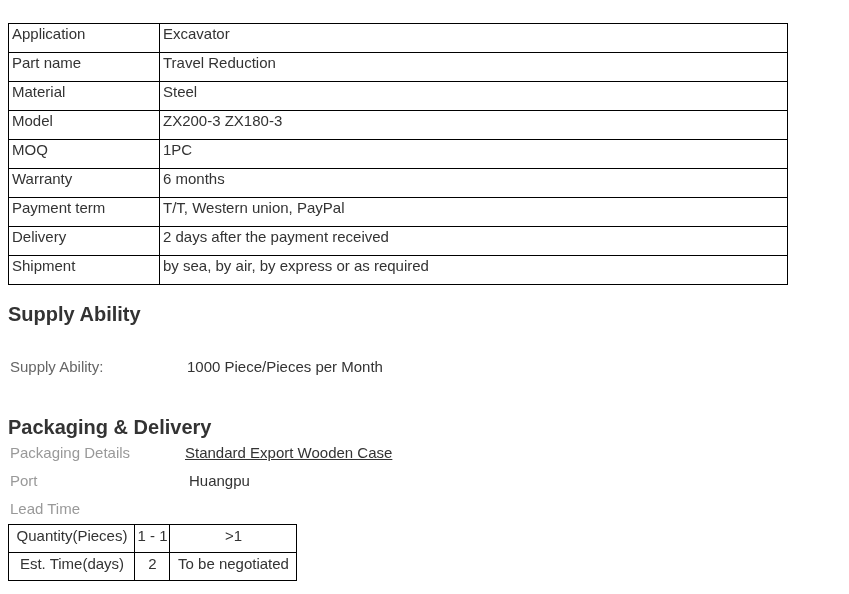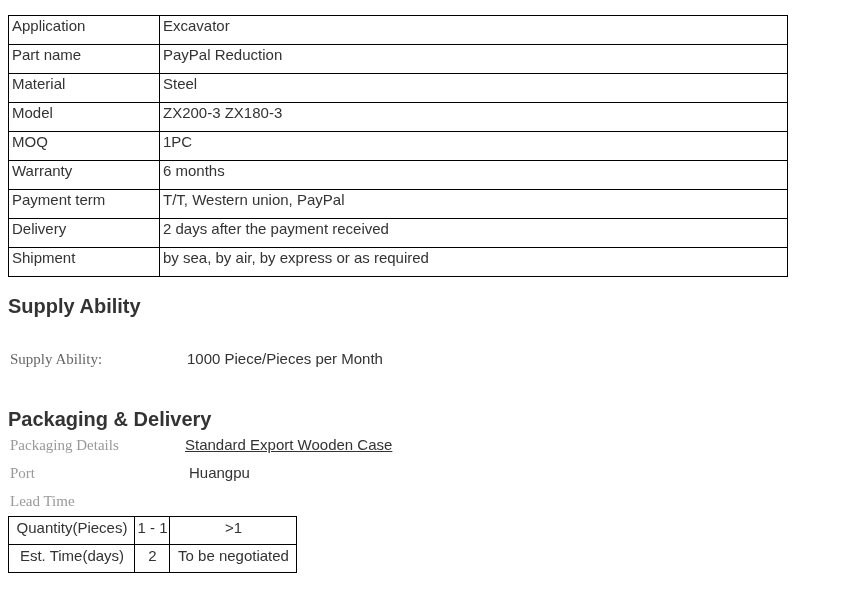--- a/index.html
+++ b/index.html
@@ -11,41 +11,41 @@
   }
   *{box-sizing:border-box;}
   html,body{margin:0;padding:0;}
   body{
     width:849px;height:594px;
     background:var(--page-bg);
     font-family:"Liberation Sans","DejaVu Sans",sans-serif;
     font-size:15px;color:var(--text-dark);
     position:relative;overflow:hidden;
   }
-  .page{position:absolute;inset:0;}
+  .page{position:absolute;inset:0;margin-top:8px;}
 
   table.spec-table{
     position:absolute;left:8px;top:15px;width:780px;
     border-collapse:collapse;table-layout:fixed;
   }
   table.spec-table td{
     border:1px solid var(--border-black);
     height:29px;vertical-align:top;
     padding:2px 2px 0 3px;line-height:1.1;
     white-space:nowrap;overflow:hidden;
   }
   table.spec-table td.col-label{width:151px;}
 
   .section-heading{
     position:absolute;left:8px;margin:0;
     font-size:20px;font-weight:bold;color:var(--text-dark);
     line-height:1.1;white-space:nowrap;
   }
   .kv-label{
-    position:absolute;left:10px;line-height:1.1;white-space:nowrap;font-family:Liberation Serif, serif;
+    position:absolute;left:10px;line-height:1.1;white-space:nowrap;
   }
   .kv-value{
     position:absolute;line-height:1.1;white-space:nowrap;color:var(--text-dark);
   }
   .lbl-mid{color:var(--text-mid);}
   .lbl-gray{color:var(--text-gray);}
 
   table.lead-table{
     position:absolute;left:8px;top:516px;width:288px;
     border-collapse:collapse;table-layout:fixed;text-align:center;
@@ -66,21 +66,21 @@
 <div class="page">
 
   <table class="spec-table">
     <tbody>
       <tr>
         <td class="col-label">Application</td>
         <td>Excavator</td>
       </tr>
       <tr>
         <td class="col-label">Part name</td>
-        <td>PayPal Reduction</td>
+        <td>Travel Reduction</td>
       </tr>
       <tr>
         <td class="col-label">Material</td>
         <td>Steel</td>
       </tr>
       <tr>
         <td class="col-label">Model</td>
         <td>ZX200-3 ZX180-3</td>
       </tr>
       <tr>

